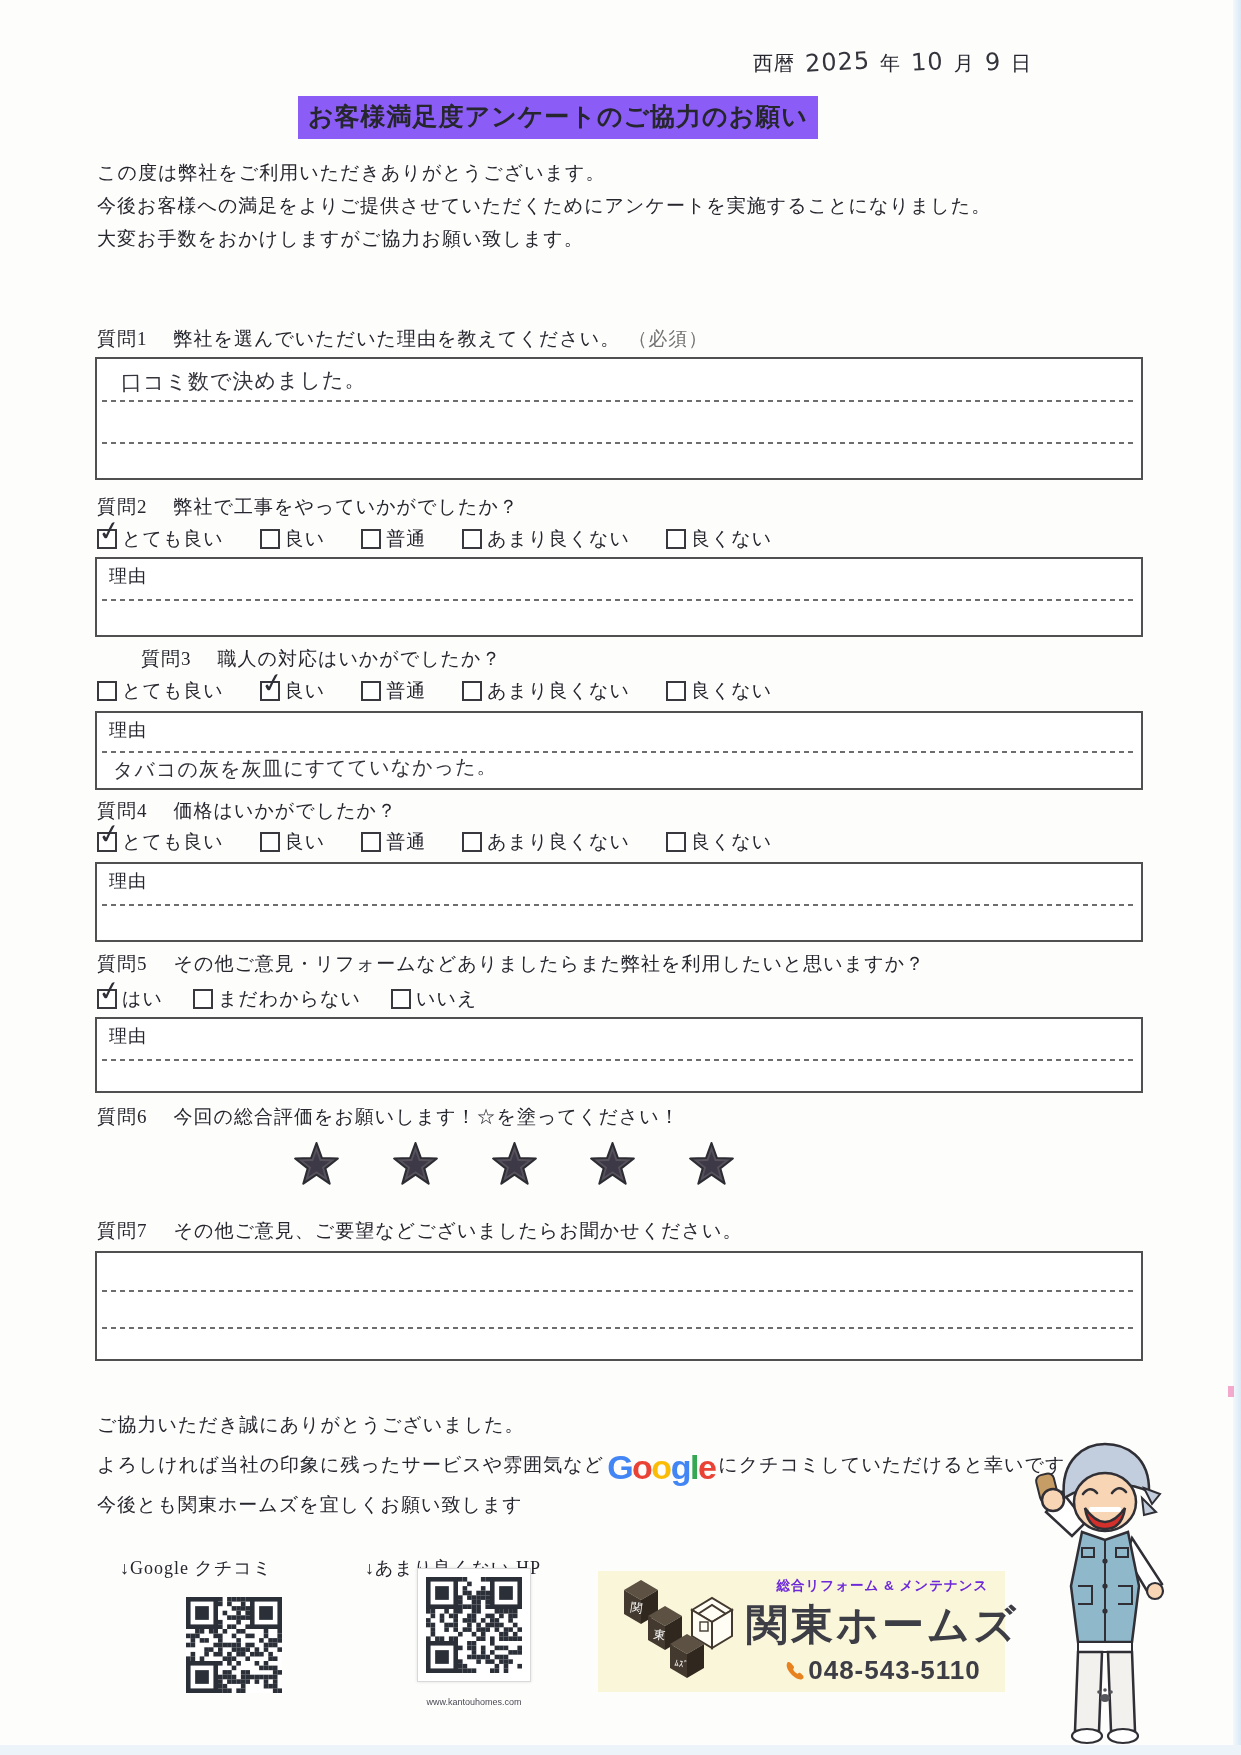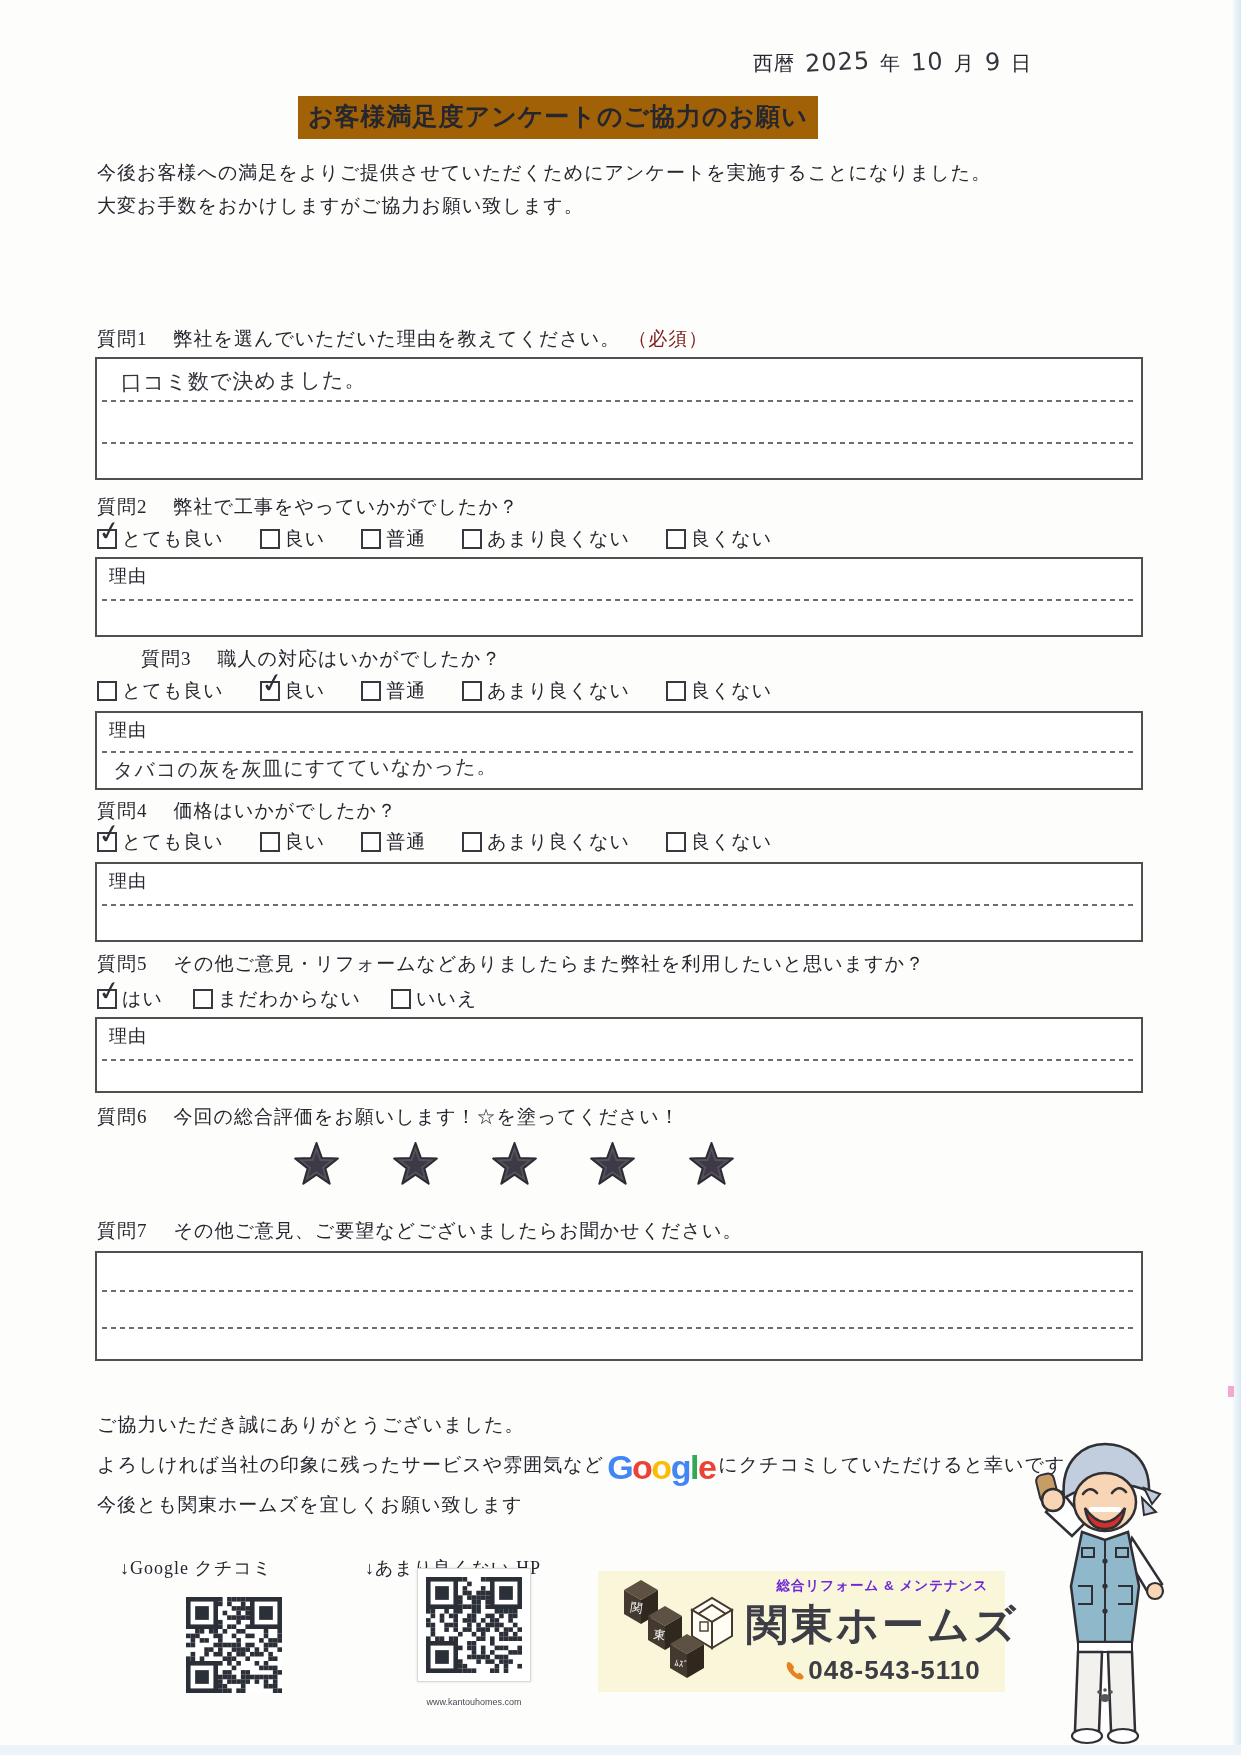--- a/index.html
+++ b/index.html
@@ -5,21 +5,21 @@
   html,body{margin:0;padding:0;background:#e9e9e9;}
   .page{position:relative;width:1241px;height:1755px;background:#fdfdfc;overflow:hidden;
         font-family:"Liberation Serif",serif;color:#26262e;}
   .print{font-family:Liberation Mono, monospace;text-align:center;}
   .hw{font-family:"DejaVu Sans",sans-serif;color:#34343c;}
   
   .date-row{position:absolute;left:753px;top:48px;font-size:20px;letter-spacing:1px;display:flex;align-items:baseline;}
   .date-row .hw{font-size:24px;margin:0 10px;transform:rotate(-3deg);display:inline-block;}
   
   .title{position:absolute;left:298px;top:96px;font-size:25px;font-weight:bold;letter-spacing:1px;
-         background:#a16207;padding:4px 10px 6px 10px;}
+         background:#8b5cf6;padding:4px 10px 6px 10px;}
   
   .intro{position:absolute;left:97px;top:156px;font-size:19px;letter-spacing:1px;line-height:33px;}
   
   .qlabel{position:absolute;left:97px;font-size:19px;letter-spacing:1px;white-space:nowrap;}
   .qnum{margin-right:26px;}
   .required{margin-left:8px;}
   
   .ansbox{position:absolute;left:95px;width:1048px;border:2px solid #505050;background:#fff;box-sizing:border-box;}
   .dashline{position:absolute;left:5px;right:5px;height:2px;
             background-image:repeating-linear-gradient(90deg,#6d6d6d 0 5px,transparent 5px 9px);}
@@ -76,26 +76,27 @@
     <span class="print">年</span>
     <span class="hw">10</span>
     <span class="print">月</span>
     <span class="hw">9</span>
     <span class="print">日</span>
   </div>
 
   <div class="title">お客様満足度アンケートのご協力のお願い</div>
 
   <div class="intro">
+    <div>この度は弊社をご利用いただきありがとうございます。</div>
     <div>今後お客様への満足をよりご提供させていただくためにアンケートを実施することになりました。</div>
     <div>大変お手数をおかけしますがご協力お願い致します。</div>
   </div>
 
   <div class="qlabel" style="top:326px;">
-    <span class="qnum">質問1</span><span>弊社を選んでいただいた理由を教えてください。</span><span class="required" style="color: #7f1d1d;">（必須）</span>
+    <span class="qnum">質問1</span><span>弊社を選んでいただいた理由を教えてください。</span><span class="required" style="color: #737373;">（必須）</span>
   </div>
   <div class="ansbox" style="top:357px;height:123px;">
     <div class="hw answer-hw">口コミ数で決めました。</div>
     <div class="dashline" style="top:41px;"></div>
     <div class="dashline" style="top:83px;"></div>
   </div>
 
   <div class="qlabel" style="top:494px;">
     <span class="qnum">質問2</span><span>弊社で工事をやっていかがでしたか？</span>
   </div>

